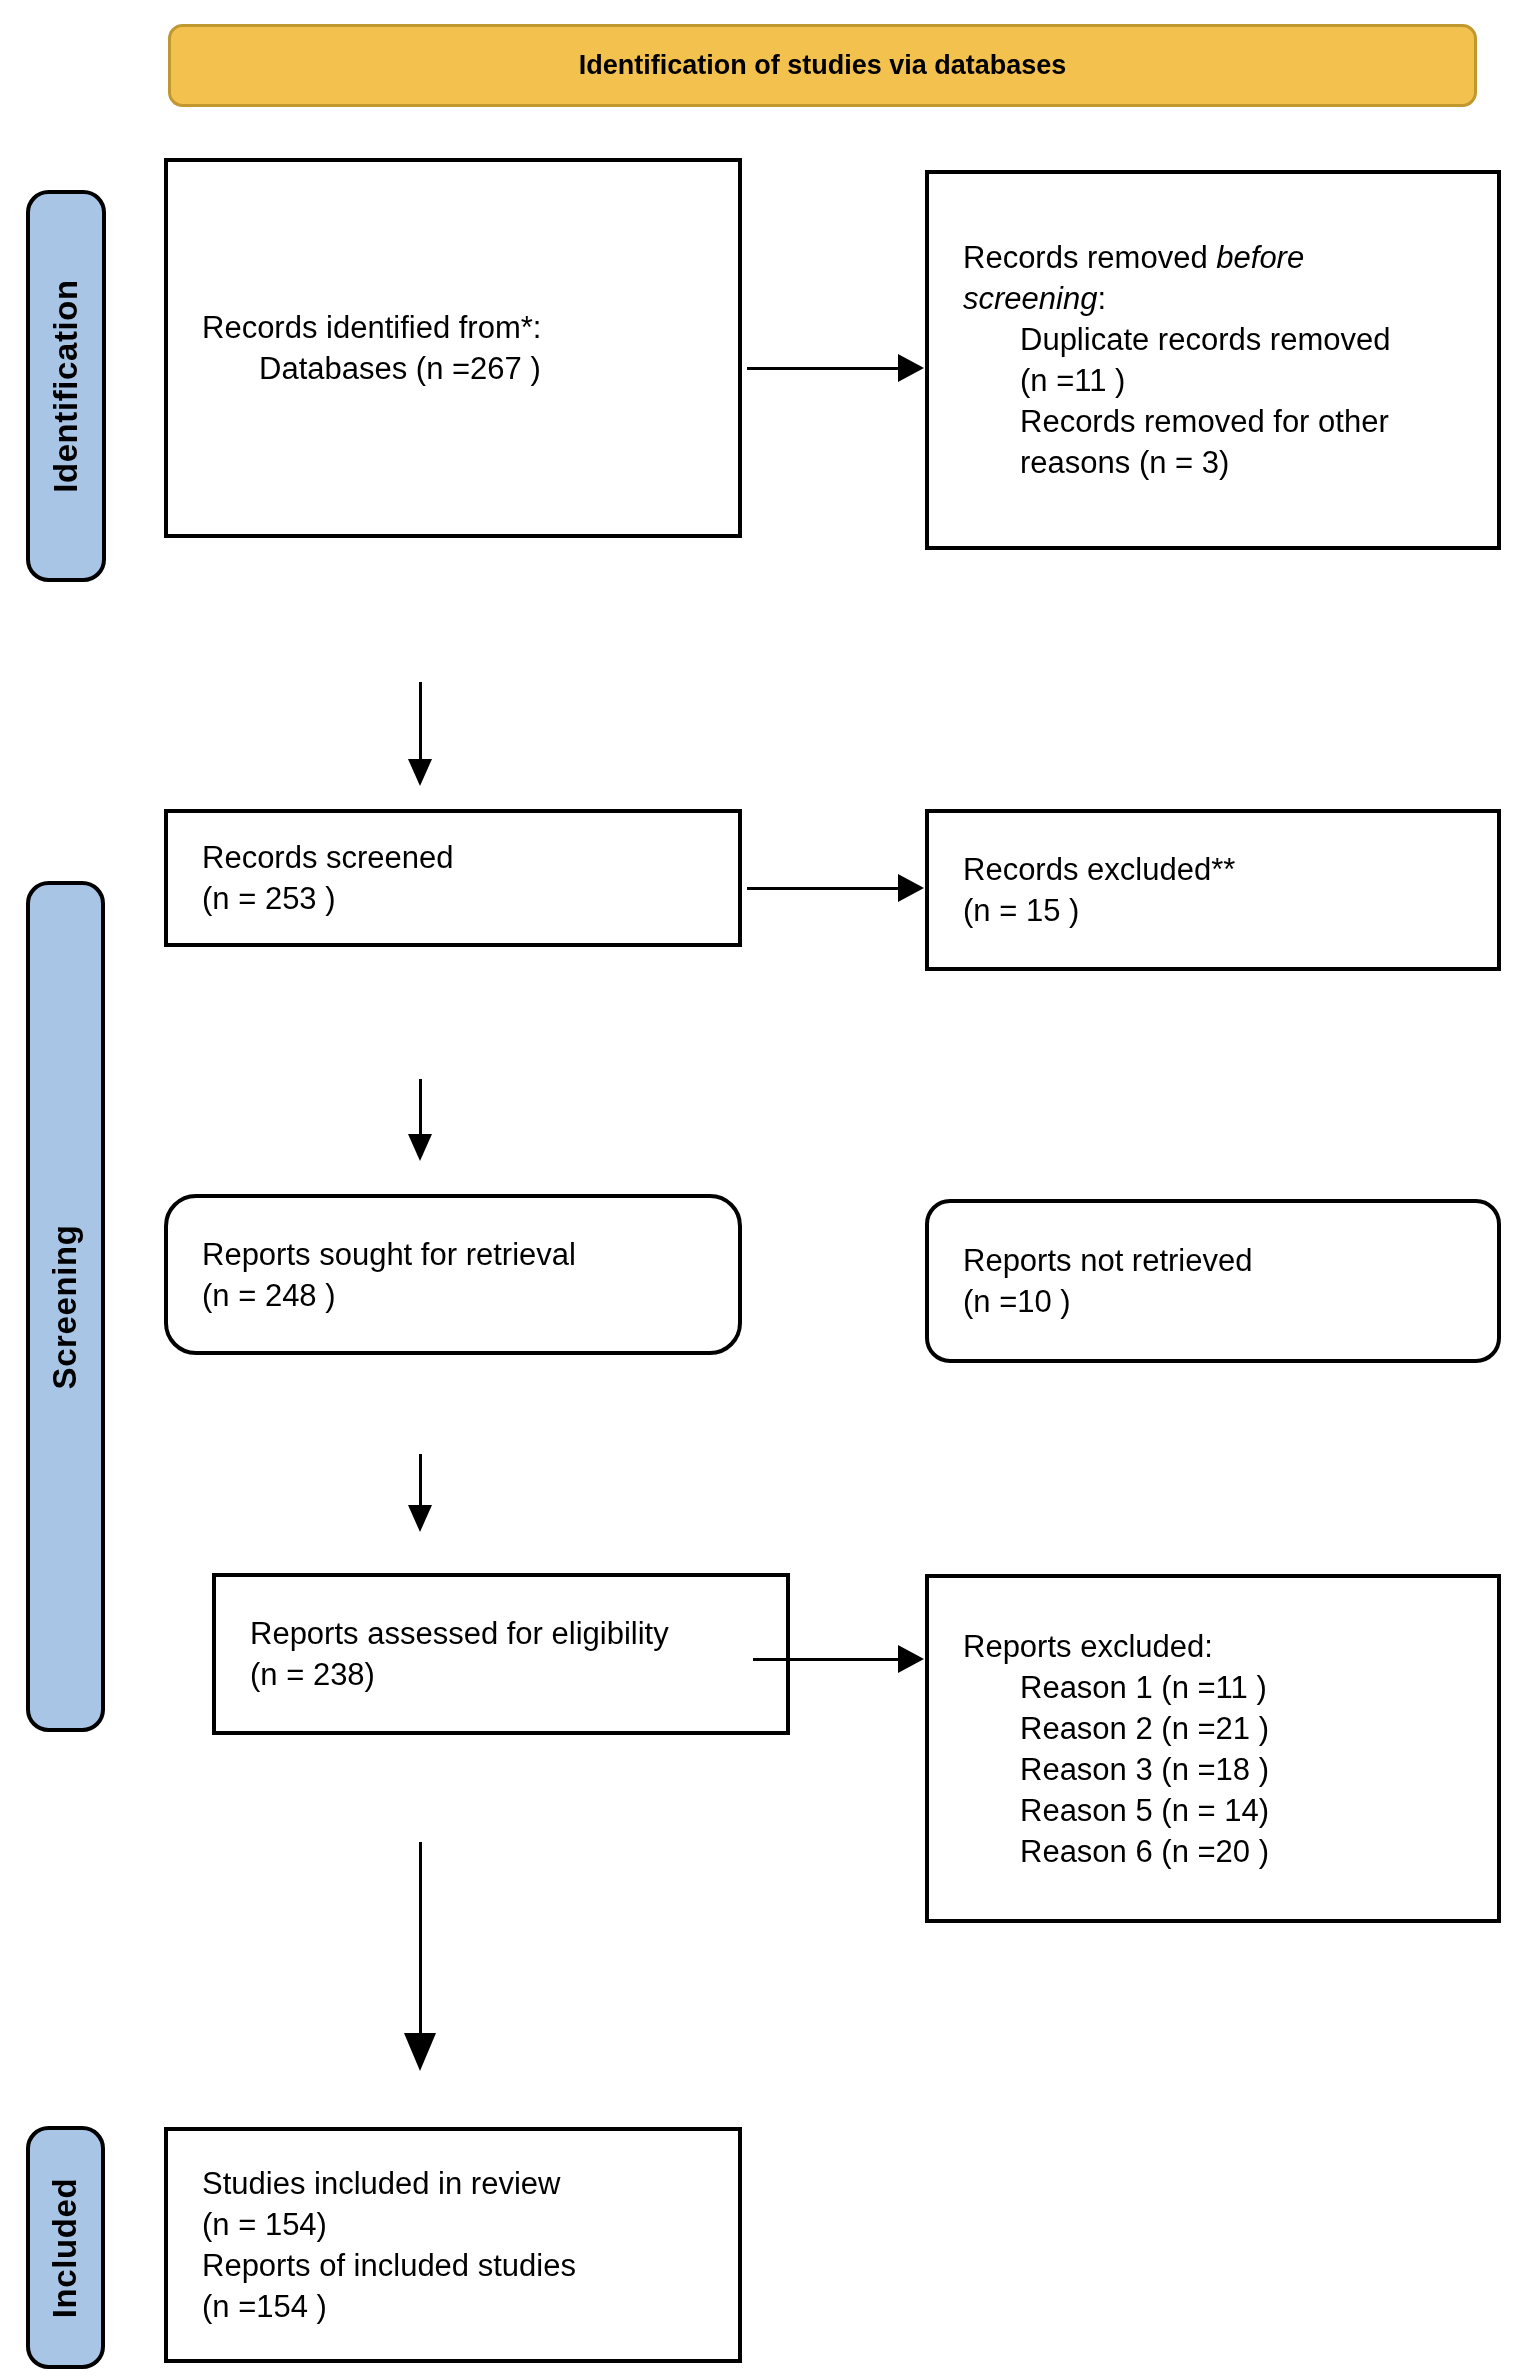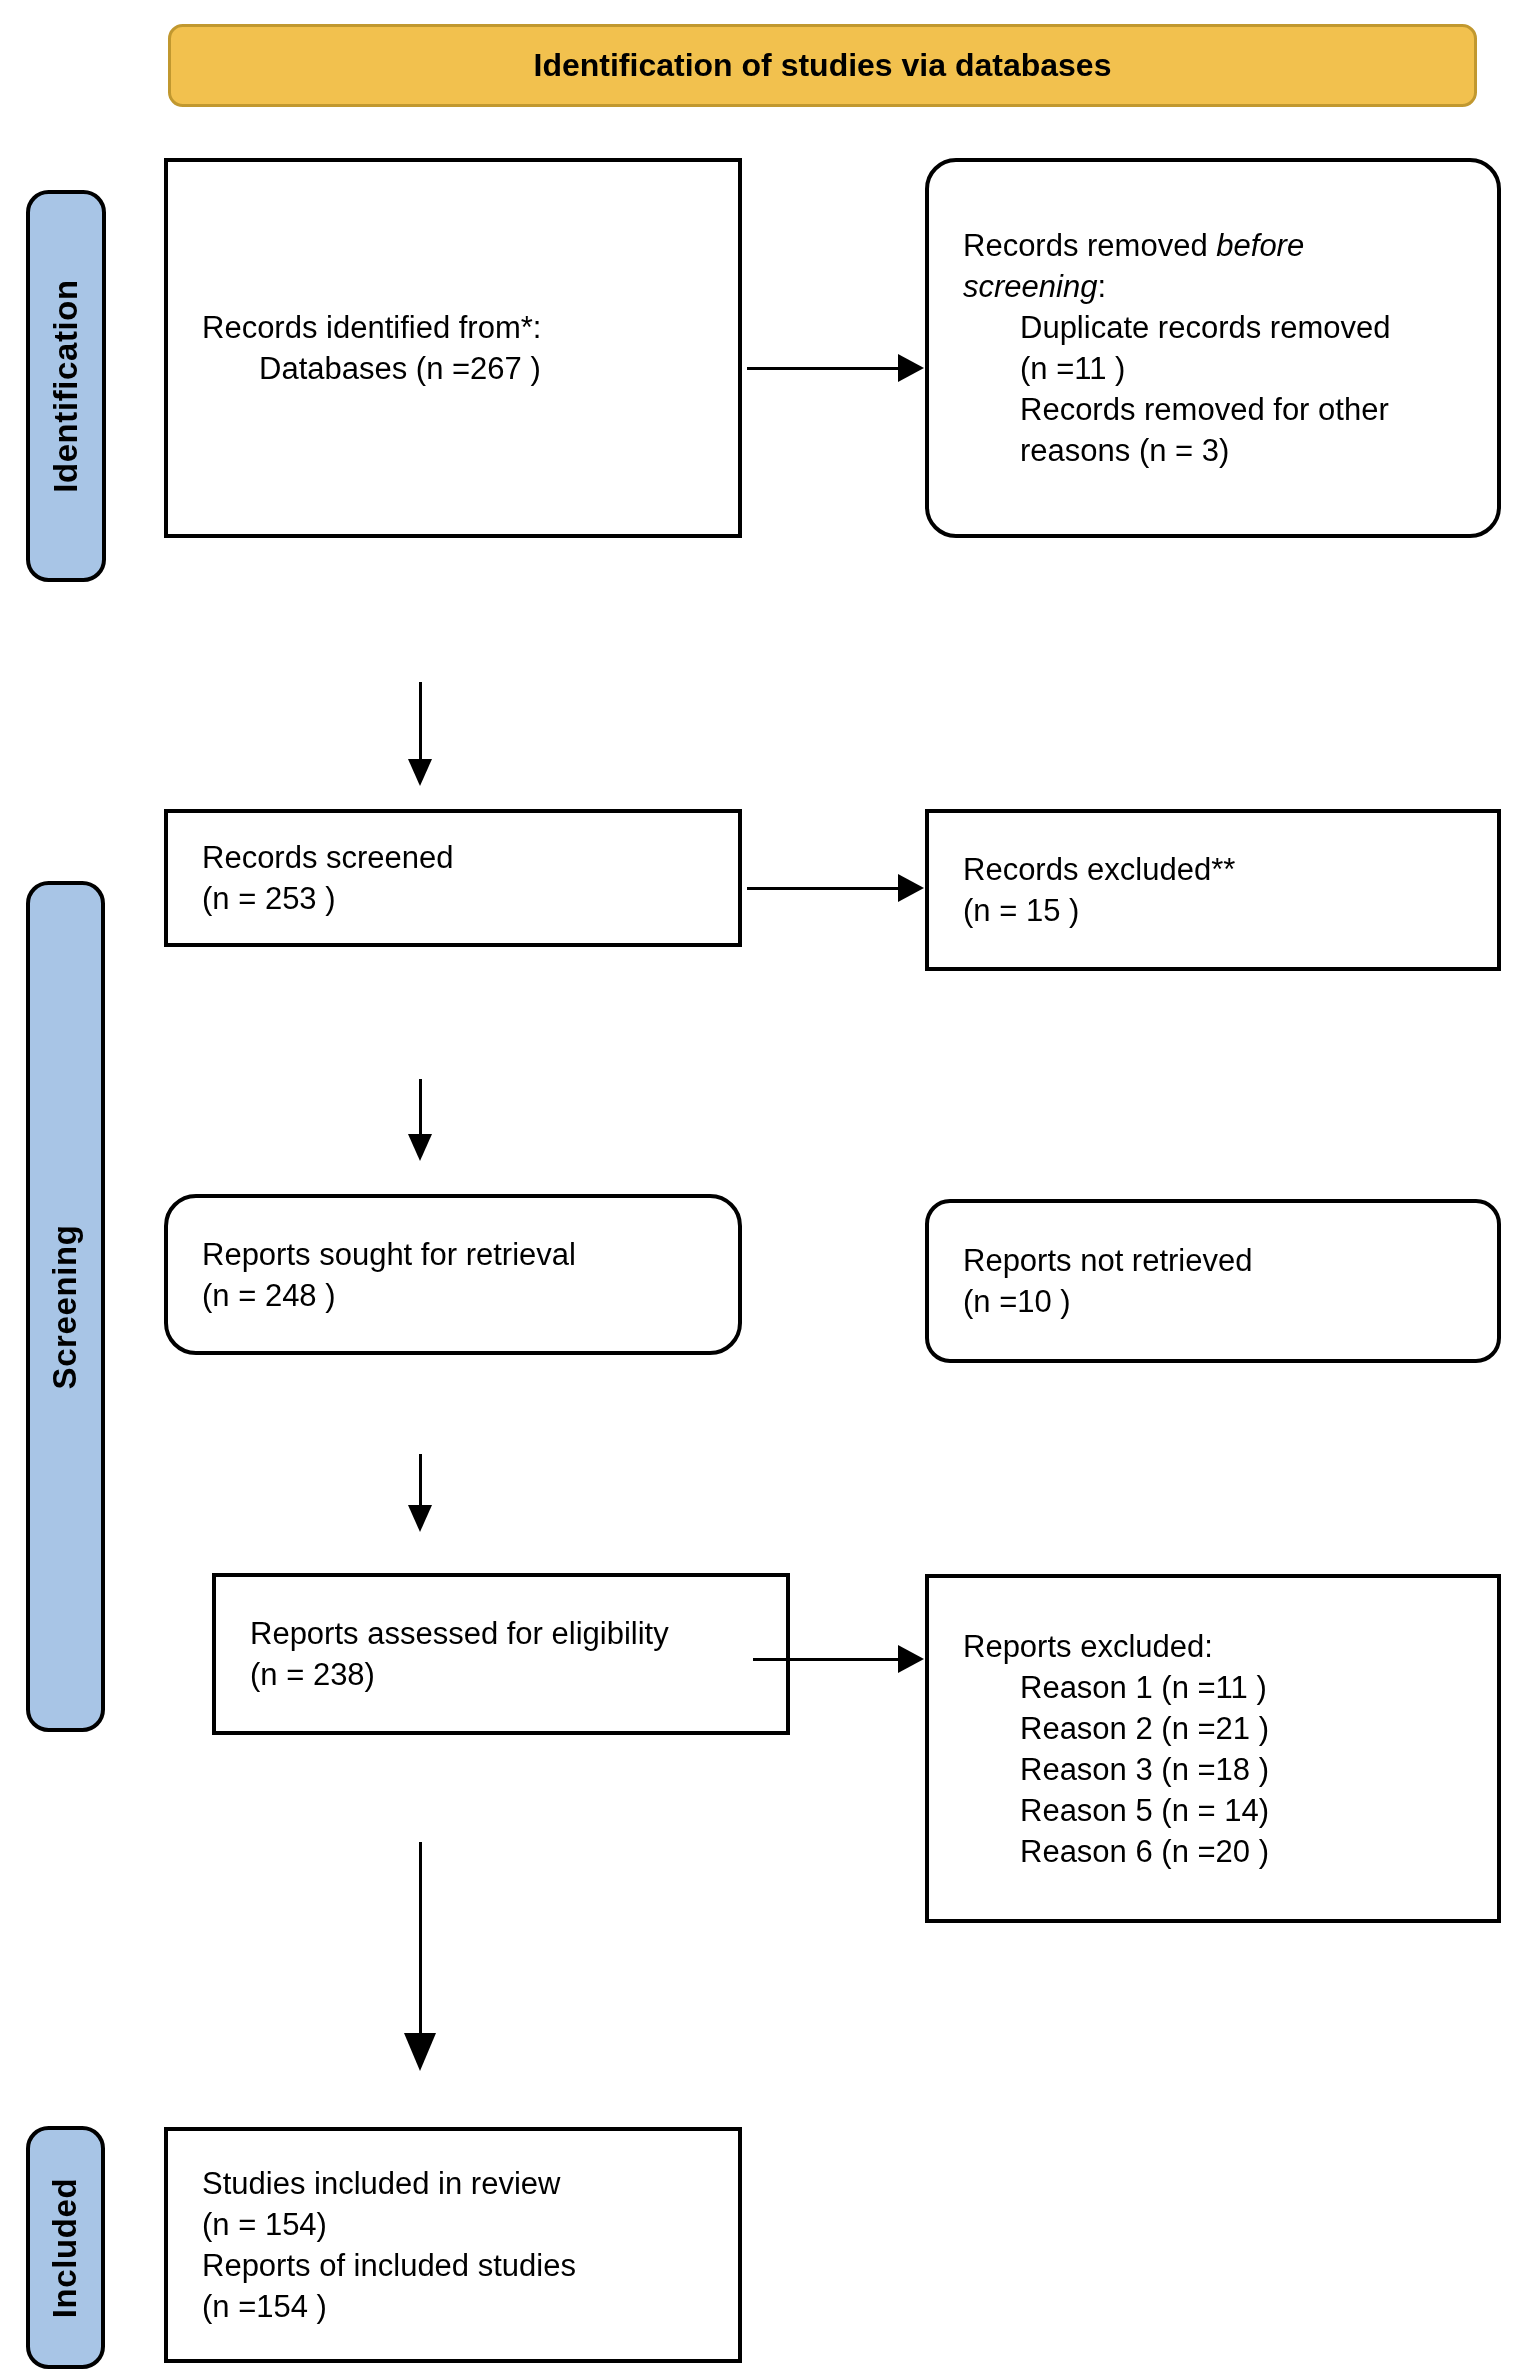--- a/index.html
+++ b/index.html
@@ -16,21 +16,21 @@
   
   .banner {
     position: absolute;
     left: 168px; top: 24px;
     width: 1309px; height: 83px;
     background: var(--banner-fill, #F2C14E);
     border: 3.4px solid var(--banner-border, #C1982F);
     border-radius: 14.7px;
     box-sizing: border-box;
     display: flex; align-items: center; justify-content: center;
-    font-size: 32px; font-weight: bold;
+    font-size: 27px; font-weight: bold;
   }
 
   
   .stage {
     position: absolute;
     background: var(--stage-fill, #A8C5E6);
     border: 4px solid #000;
     border-radius: 22.6px;
     box-sizing: border-box;
     display: flex; align-items: center; justify-content: center;
@@ -49,21 +49,21 @@
   .fbox {
     position: absolute;
     background: #fff;
     border: 4px solid #000;
     box-sizing: border-box;
   }
   .col-left  { left: 164px;  width: 578px; }
   .col-right { left: 925px; width: 576px; }
 
   .box-identified    { top: 158px;  height: 380px; }
-  .box-removed       { top: 158px;  height: 380px; border-radius: 31px; }
+  .box-removed       { top: 170px;  height: 380px; }
   .box-screened      { top: 809px; height: 138px; }
   .box-excluded      { top: 809px; height: 162px; }
   .box-sought        { top: 1194px; height: 161px; border-radius: 32px; }
   .box-notretrieved  { top: 1199px; height: 164px; border-radius: 25px; }
   .box-assessed      { top: 1573px; height: 162px; margin-left: 48px; }
   .box-repexcluded   { top: 1574px; height: 349px; }
   .box-included      { top: 2127px; height: 236px; }
 
   .box-text {
     position: absolute;

